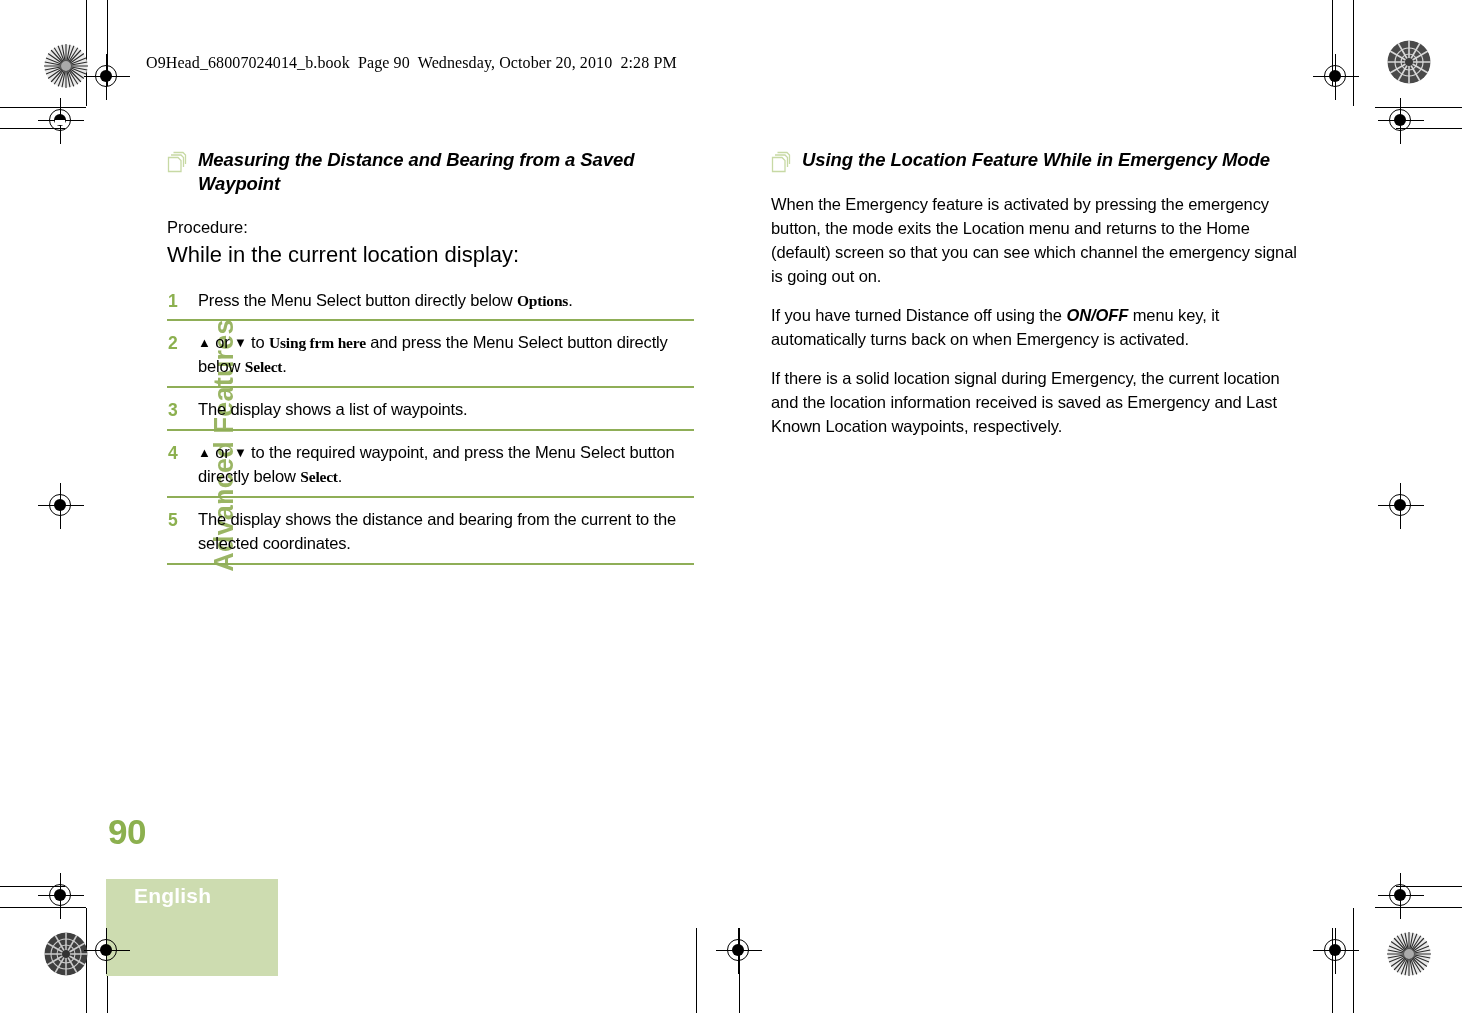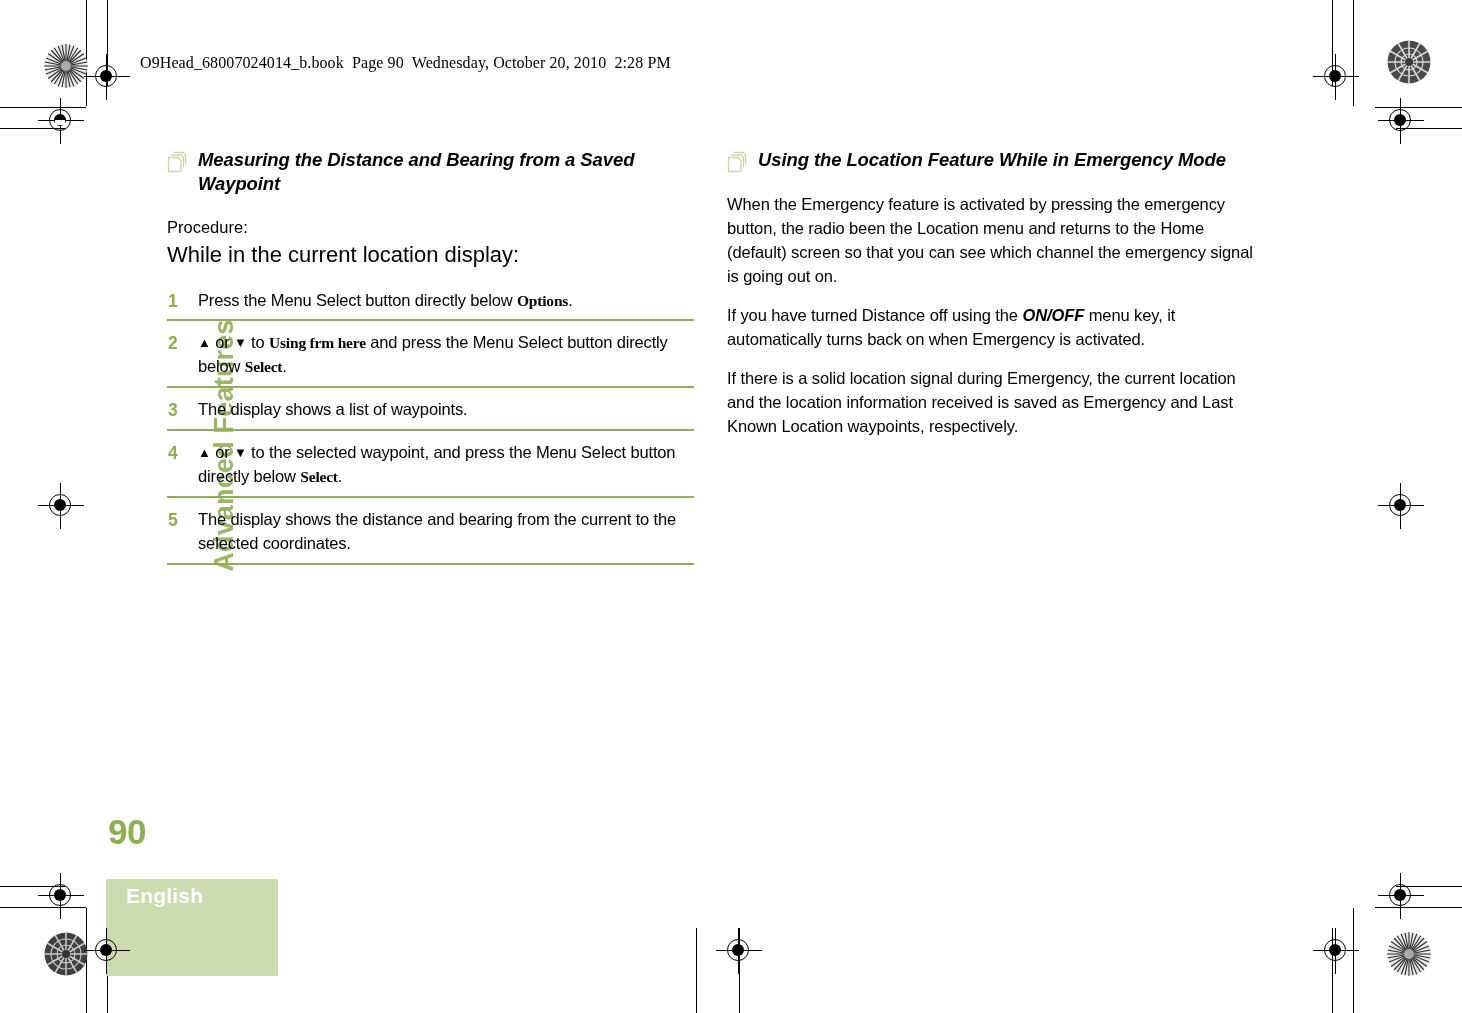--- a/index.html
+++ b/index.html
@@ -79,21 +79,21 @@
     position: absolute;
     width: 44px;
     height: 44px;
     border-radius: 50%;
     overflow: hidden;
   }
 
   
   .page-header {
     position: absolute;
-    left: 140px;
+    left: 146px;
     top: 54px;
     font-family: "Liberation Serif", serif;
     font-size: 16px;
     letter-spacing: 0.1px;
     white-space: pre;
     color: #000;
   }
 
   .side-tab-text {
     position: absolute;
@@ -123,36 +123,36 @@
   .lang-box {
     position: absolute;
     left: 106px;
     top: 879px;
     width: 172px;
     height: 97px;
     background: #cddcb0;
   }
   .lang-label {
     position: absolute;
-    left: 126px;
+    left: 134px;
     top: 884px;
     font-size: 21px;
     font-weight: bold;
     color: #ffffff;
     letter-spacing: 0.2px;
   }
 
   
   .col {
     position: absolute;
     top: 148px;
     width: 527px;
   }
   .col-left  { left: 167px; }
-  .col-right { left: 727px; }
+  .col-right { left: 771px; }
 
   .sec-head {
     position: relative;
     padding-left: 31px;
     font-size: 18.5px;
     font-weight: bold;
     font-style: italic;
     line-height: 1.28;
     letter-spacing: -0.1px;
     margin: 0 0 20px 0;
@@ -464,35 +464,35 @@
     <span>Measuring the Distance and Bearing from a Saved Waypoint</span>
   </h2>
 
   <p class="proc-label">Procedure:</p>
   <p class="proc-intro">While in the current location display:</p>
 
   <div id="steps-host">
       <div class="step"><span class="num">1</span><span><span>Press the </span><b>Menu Select</b><span> button directly below </span><span class="lcd">Options</span><span>.</span></span></div>
       <div class="step"><span class="num">2</span><span><span class="arrow">▲</span><span> or </span><span class="arrow">▼</span><span> to </span><span class="lcd">Using frm here</span><span> and press the </span><b>Menu Select</b><span> button directly below </span><span class="lcd">Select</span><span>.</span></span></div>
       <div class="step"><span class="num">3</span><span><span>The display shows a list of waypoints.</span></span></div>
-      <div class="step"><span class="num">4</span><span><span class="arrow">▲</span><span> or </span><span class="arrow">▼</span><span> to the selected waypoint, and press the </span><b>Menu Select</b><span> button directly below </span><span class="lcd">Select</span><span>.</span></span></div>
+      <div class="step"><span class="num">4</span><span><span class="arrow">▲</span><span> or </span><span class="arrow">▼</span><span> to the required waypoint, and press the </span><b>Menu Select</b><span> button directly below </span><span class="lcd">Select</span><span>.</span></span></div>
       <div class="step"><span class="num">5</span><span><span>The display shows the distance and bearing from the current to the selected coordinates.</span></span></div>
     </div>
 </div>
 
 <div class="col col-right">
   <h2 class="sec-head">
     <span class="pages-icon">
       <svg width="20" height="22" viewBox="0 0 20 22" aria-hidden="true">
         <path d="M6.5 1.5 L16 1.5 L18.5 4 L18.5 13" fill="none" stroke="#c7d9a4" stroke-width="1.3"></path>
         <path d="M4 4 L14 4 L16.5 6.5 L16.5 16" fill="none" stroke="#c7d9a4" stroke-width="1.3"></path>
         <path d="M1.5 6.5 L11 6.5 L14 9.5 L14 20.5 L1.5 20.5 Z" fill="#ffffff" stroke="#c7d9a4" stroke-width="1.3"></path>
       </svg>
     </span>
     <span>Using the Location Feature While in Emergency Mode</span>
   </h2>
 
   <div id="paras-host">
-      <p class="para"><span>When the Emergency feature is activated by pressing the emergency button, the radio been the Location menu and returns to the Home (default) screen so that you can see which channel the emergency signal is going out on.</span></p>
+      <p class="para"><span>When the Emergency feature is activated by pressing the emergency button, the mode exits the Location menu and returns to the Home (default) screen so that you can see which channel the emergency signal is going out on.</span></p>
       <p class="para"><span>If you have turned Distance off using the </span><b>ON/OFF</b><span> menu key, it automatically turns back on when Emergency is activated.</span></p>
       <p class="para"><span>If there is a solid location signal during Emergency, the current location and the location information received is saved as Emergency and Last Known Location waypoints, respectively.</span></p>
     </div>
 </div>
 
 </body></html>

